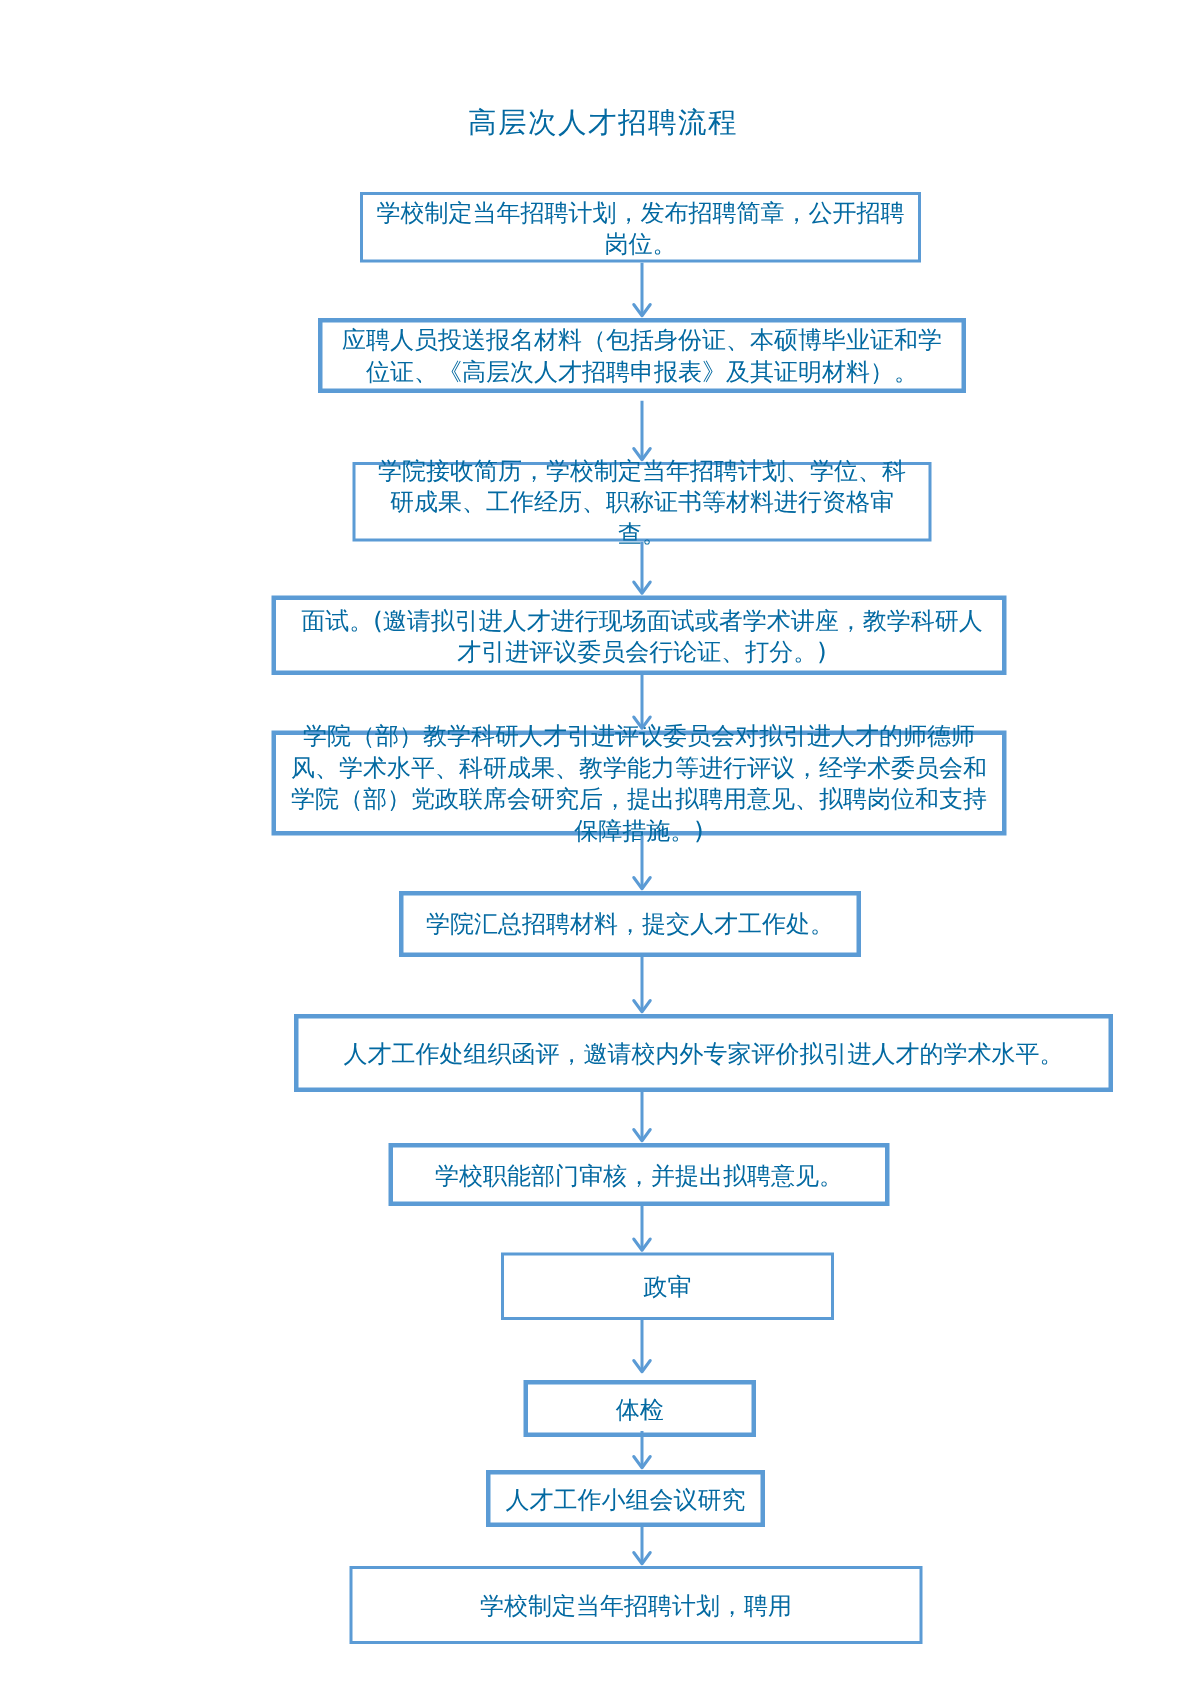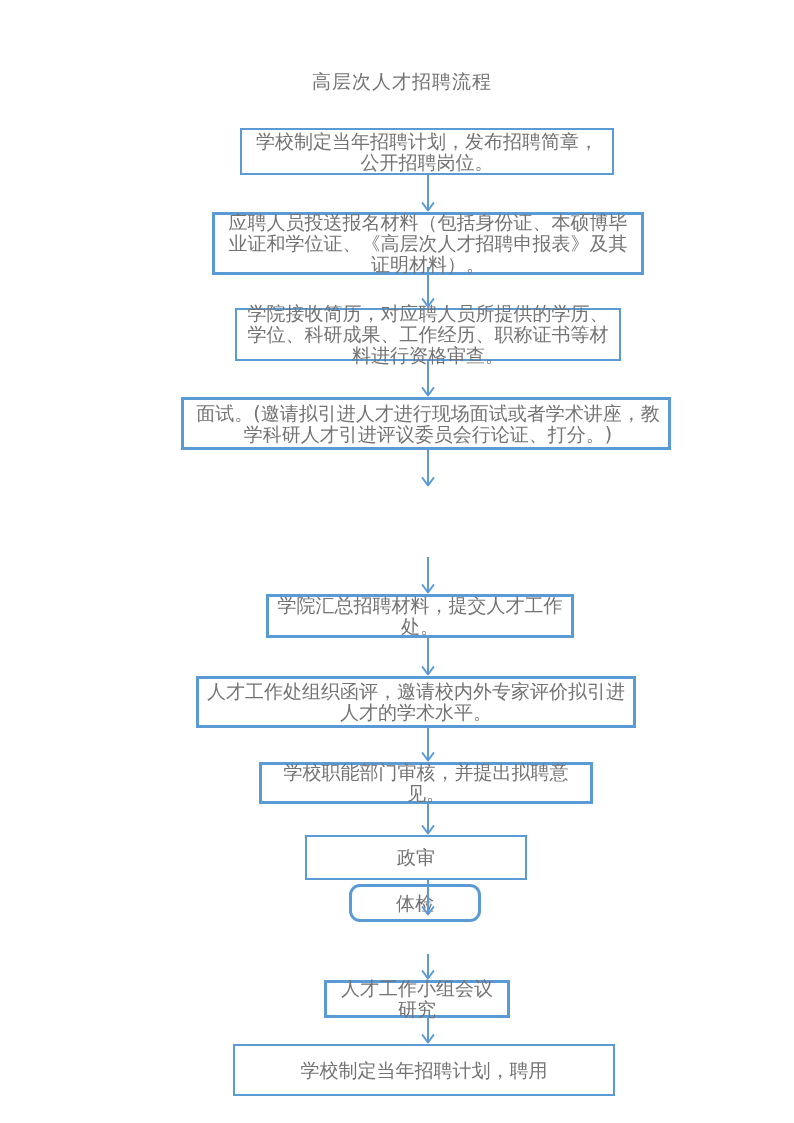--- a/index.html
+++ b/index.html
@@ -1,62 +1,65 @@
 <!DOCTYPE html>
 <html style="--accent: #5B9BD5;"><head>
 <meta charset="utf-8">
 <style>
   html,body{margin:0;padding:0;background:#fff;}
   .page{
     position:relative;width:794px;height:1123px;background:#fff;
-    font-family:"DejaVu Sans","Liberation Sans",sans-serif;color:#737373;
+    font-family:"DejaVu Sans","Liberation Sans",sans-serif;color:#0369a1;
     margin:0 auto;overflow:hidden;
   }
   .title{
     position:absolute;left:312px;top:69px;margin:0;
     font-size:19px;font-weight:500;letter-spacing:1px;white-space:nowrap;
   }
   .box{
     position:absolute;box-sizing:border-box;background:#fff;
     border:2px solid var(--accent,#5B9BD5);
     display:flex;align-items:center;justify-content:center;
-    text-align:center;font-size:19px;line-height:21px;padding:1px 8px;
+    text-align:center;font-size:16px;line-height:21px;padding:1px 8px;
   }
   .thick{border-width:3px;}
   .b1 {left:240px;top:128px;width:374px;height:47px;}
-  .b2 {left:212px;top:212px;width:432px;height:63px;}
+  .b2 {left:212px;top:212px;width:432px;height:50px;}
   .b3 {left:235px;top:308px;width:386px;height:53px;}
   .b4 {left:181px;top:397px;width:490px;height:53px;padding-left:12px;}
   .b5 {left:181px;top:487px;width:490px;height:70px;}
   .b6 {left:266px;top:594px;width:308px;height:44px;font-family:Liberation Serif, serif;}
-  .b7 {left:196px;top:676px;width:440px;height:52px;}
+  .b7 {left:196px;top:676px;width:546px;height:52px;}
   .b8 {left:259px;top:762px;width:334px;height:42px;}
-  .b9 {left:305px;top:835px;width:222px;height:45px;}
-  .b10{left:349px;top:884px;width:132px;height:38px;border-radius:11px;}
+  .b9 {left:334px;top:835px;width:222px;height:45px;}
+  .b10{left:349px;top:920px;width:155px;height:38px;}
   .b11{left:324px;top:980px;width:186px;height:38px;}
   .b12{left:233px;top:1044px;width:382px;height:52px;}
   .arrow{position:absolute;left:420px;width:16px;}
 </style>
 </head>
 <body>
 
 <div class="page">
   <h1 class="title">高层次人才招聘流程</h1>
 
   <div class="box b1">
       <span>学校制定当年招聘计划，发布招聘简章，公开招聘岗位。</span>
     </div>
   <div class="box b2 thick">
       <span>应聘人员投送报名材料（包括身份证、本硕博毕业证和学位证、《高层次人才招聘申报表》及其证明材料）。</span>
     </div>
   <div class="box b3">
-      <span>学院接收简历，对应聘人员所提供的学历、学位、科研成果、工作经历、职称证书等材料进行资格审查。</span>
+      <span>学院接收简历，学校制定当年招聘计划、学位、科研成果、工作经历、职称证书等材料进行资格审查。</span>
     </div>
   <div class="box b4 thick">
       <span>面试。(邀请拟引进人才进行现场面试或者学术讲座，教学科研人才引进评议委员会行论证、打分。)</span>
+    </div>
+  <div class="box b5 thick">
+      <span>学院（部）教学科研人才引进评议委员会对拟引进人才的师德师风、学术水平、科研成果、教学能力等进行评议，经学术委员会和学院（部）党政联席会研究后，提出拟聘用意见、拟聘岗位和支持保障措施。)</span>
     </div>
   <div class="box b6 thick">
       <span>学院汇总招聘材料，提交人才工作处。</span>
     </div>
   <div class="box b7 thick">
       <span>人才工作处组织函评，邀请校内外专家评价拟引进人才的学术水平。</span>
     </div>
   <div class="box b8 thick">
       <span>学校职能部门审核，并提出拟聘意见。</span>
     </div>

